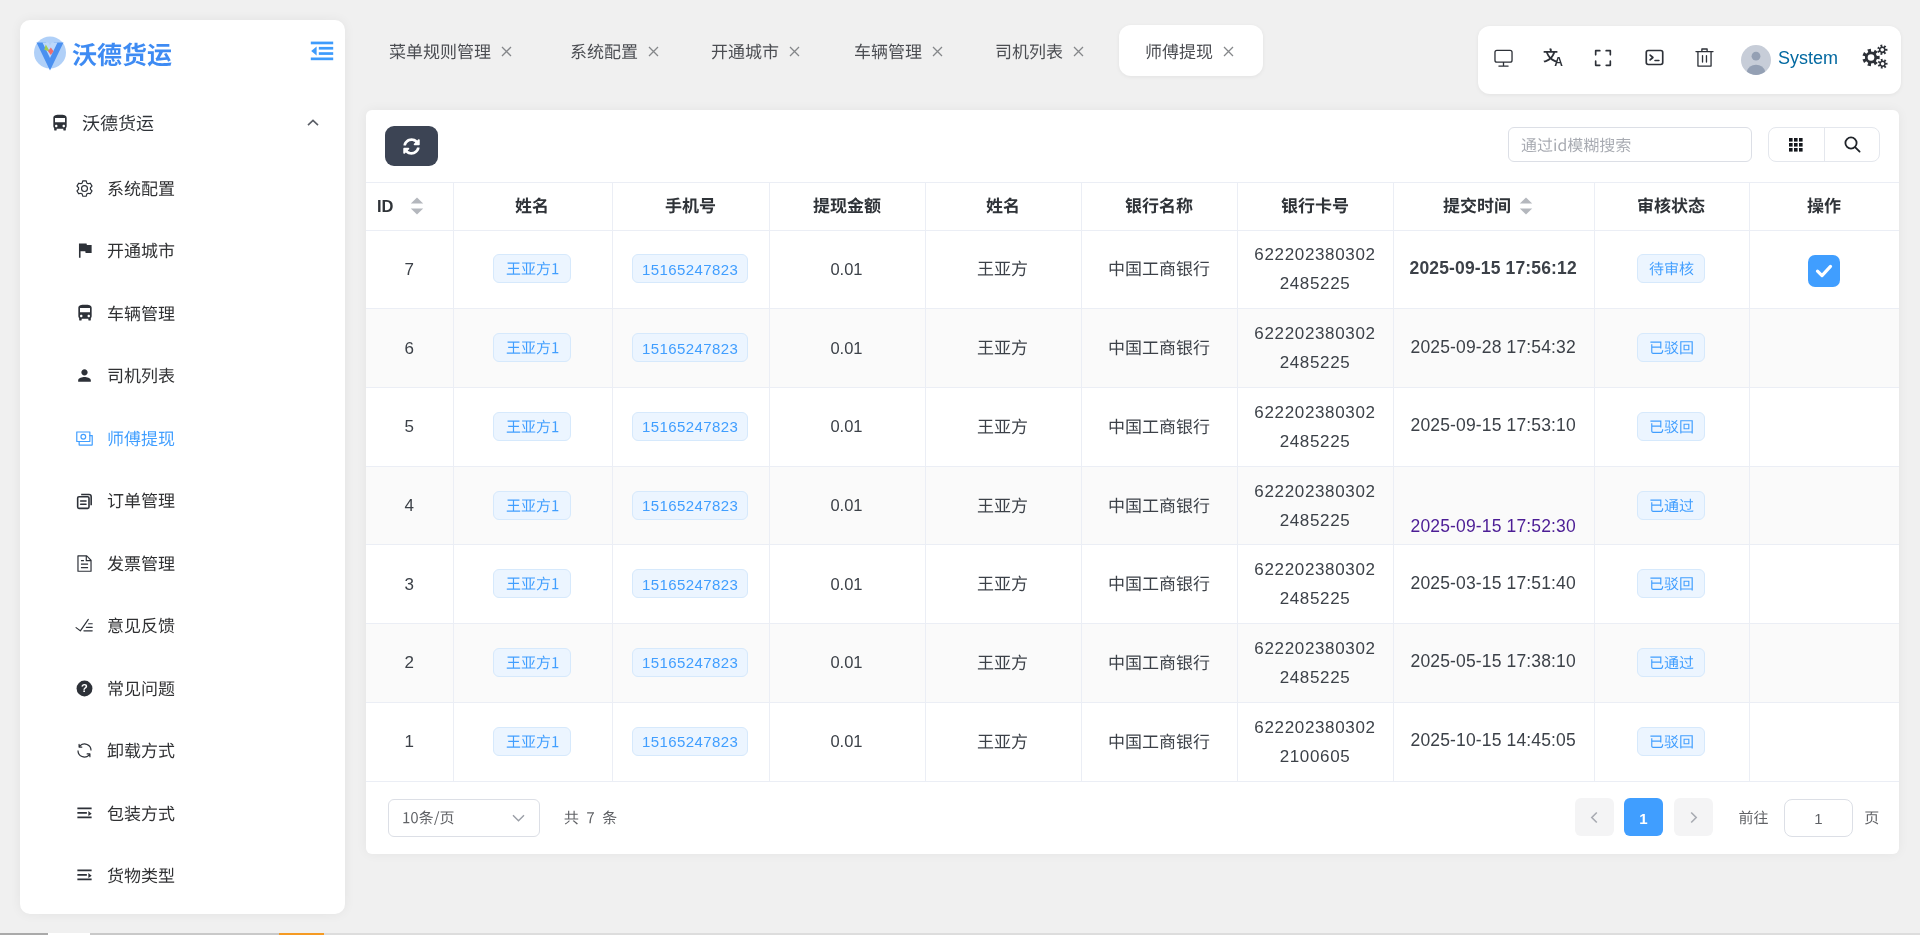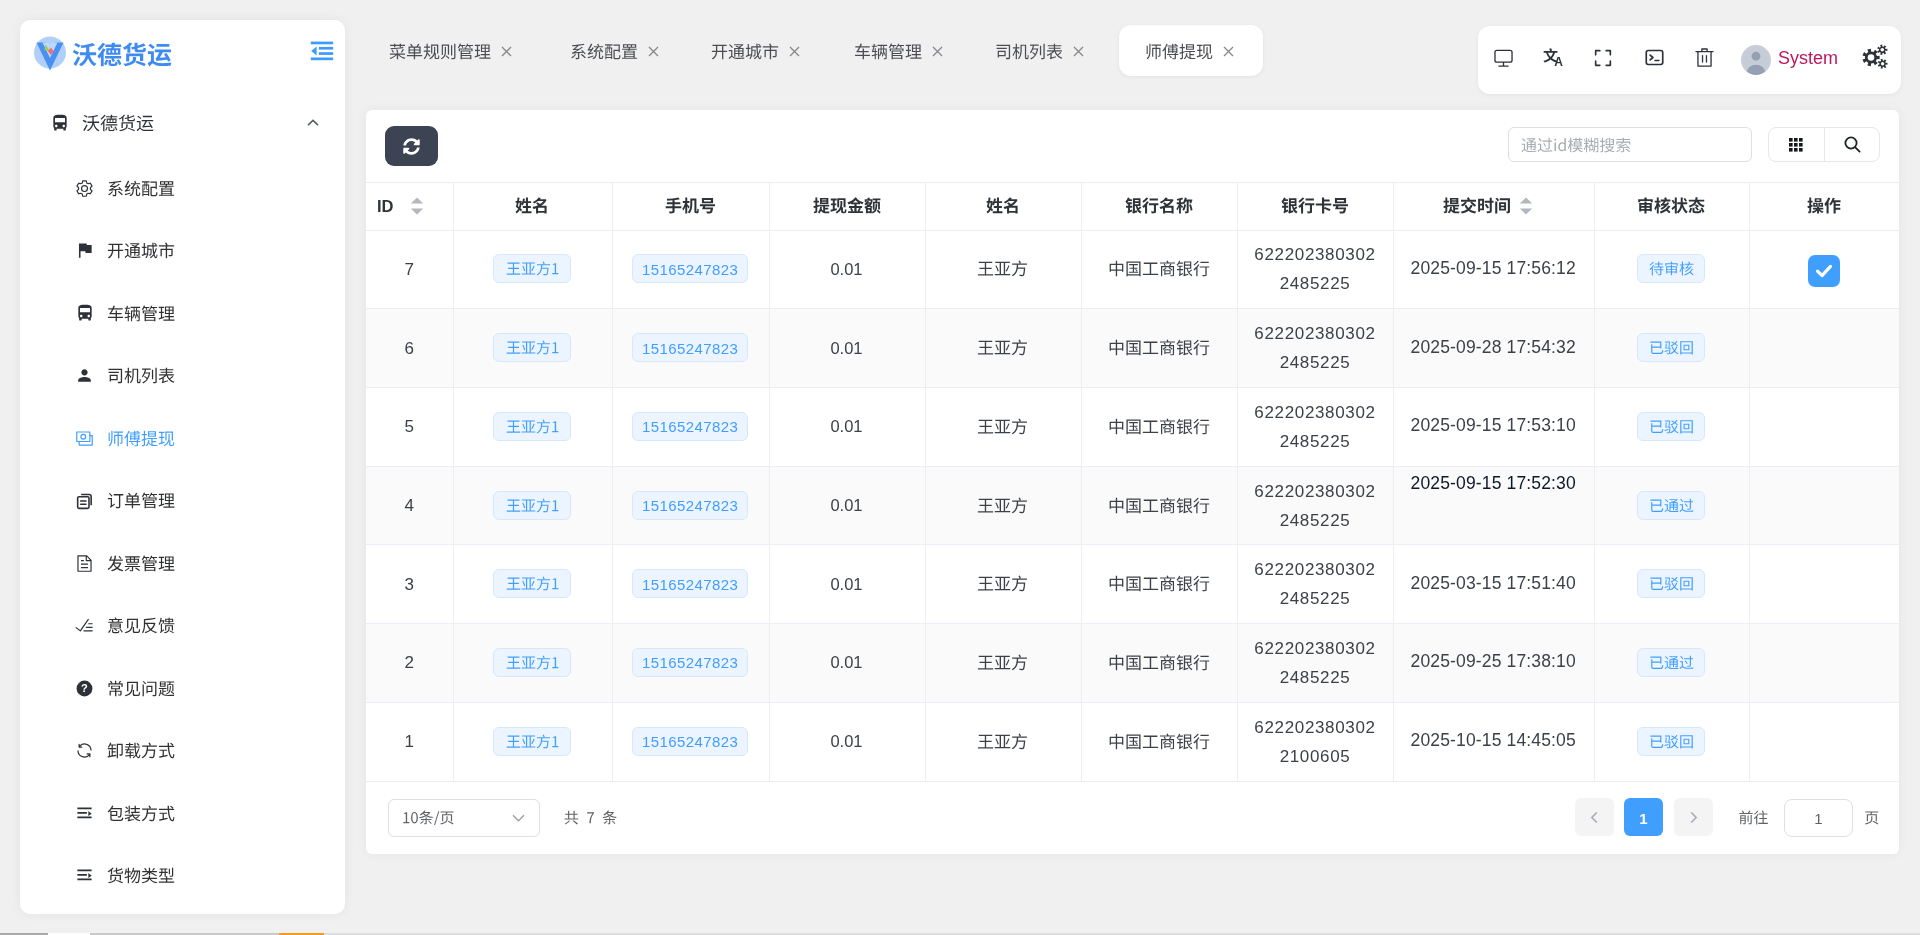--- a/index.html
+++ b/index.html
@@ -224,21 +224,21 @@
     <path stroke="#2d3138" stroke-width="1.9" stroke-linecap="round" d="M12.6 15.4h4.4"></path>
   </svg>
 <svg style="position:absolute;left:1693.5px;top:47.0px" width="21.0" height="21.0" viewBox="0 0 1024 1024">
     <path fill="#2d3138" d="M160 256H96a32 32 0 0 1 0-64h256V95.936a32 32 0 0 1 32-32h256a32 32 0 0 1 32 32V192h256a32 32 0 1 1 0 64h-64v672a32 32 0 0 1-32 32H192a32 32 0 0 1-32-32V256zm448-64v-64H416v64h192zM224 896h576V256H224v640zm192-128a32 32 0 0 1-32-32V416a32 32 0 0 1 64 0v320a32 32 0 0 1-32 32zm192 0a32 32 0 0 1-32-32V416a32 32 0 0 1 64 0v320a32 32 0 0 1-32 32z"></path>
   </svg>
 <svg style="position:absolute;left:1741px;top:45px" width="30" height="30" viewBox="0 0 30 30">
     <circle cx="15" cy="15" r="15" fill="#c7cdd8"></circle>
     <circle cx="15" cy="11.2" r="4.4" fill="#94a0b4"></circle>
     <path fill="#94a0b4" d="M5.8 26.5a9.6 9.6 0 0 1 18.4 0A15 15 0 0 1 15 30a15 15 0 0 1-9.2-3.5z"></path>
   </svg>
-<span style="position:absolute;left:1778.0px;top:58.0px;transform:translate(0,-50%);font-family:'Liberation Sans',sans-serif;font-size:18.0px;font-weight:normal;color:#be185d;letter-spacing:0;white-space:nowrap;line-height:1">System</span>
+<span style="position:absolute;left:1778.0px;top:58.0px;transform:translate(0,-50%);font-family:'Liberation Sans',sans-serif;font-size:18.0px;font-weight:normal;color:#0369a1;letter-spacing:0;white-space:nowrap;line-height:1">System</span>
 <svg style="position:absolute;left:1862.0px;top:43.5px" width="26.0" height="26.0" viewBox="0 0 26 26">
     <polygon points="17.61,11.67 17.61,15.33 14.93,14.94 13.82,17.23 15.80,19.09 12.93,21.37 11.57,19.03 9.09,19.60 8.87,22.30 5.30,21.48 6.27,18.96 4.29,17.37 2.04,18.89 0.45,15.58 3.03,14.77 3.03,12.23 0.45,11.42 2.04,8.11 4.29,9.63 6.27,8.04 5.30,5.52 8.87,4.70 9.09,7.40 11.57,7.97 12.93,5.63 15.80,7.91 13.82,9.77 14.93,12.06" fill="#2d3138"></polygon>
     <circle cx="9.0" cy="13.5" r="3.3" fill="#fff"></circle>
     <polygon points="25.39,4.72 25.39,6.88 23.60,6.60 22.99,7.88 24.32,9.10 22.62,10.45 21.73,8.88 20.35,9.20 20.23,11.00 18.11,10.52 18.78,8.84 17.67,7.96 16.19,8.98 15.25,7.03 16.97,6.51 16.97,5.09 15.25,4.57 16.19,2.62 17.67,3.64 18.78,2.76 18.11,1.08 20.23,0.60 20.35,2.40 21.73,2.72 22.62,1.15 24.32,2.50 22.99,3.72 23.60,5.00" fill="#2d3138"></polygon>
     <circle cx="20.3" cy="5.8" r="1.8" fill="#fff"></circle>
     <polygon points="25.49,18.76 25.49,20.84 23.81,20.58 23.21,21.82 24.46,22.97 22.83,24.27 21.99,22.79 20.65,23.10 20.53,24.80 18.50,24.34 19.13,22.75 18.05,21.89 16.65,22.86 15.74,20.98 17.37,20.49 17.37,19.11 15.74,18.62 16.65,16.74 18.05,17.71 19.13,16.85 18.50,15.26 20.53,14.80 20.65,16.50 21.99,16.81 22.83,15.33 24.46,16.63 23.21,17.78 23.81,19.02" fill="#2d3138"></polygon>
     <circle cx="20.6" cy="19.8" r="1.7" fill="#fff"></circle>
   </svg>
 <div style="position:absolute;left:366px;top:110px;width:1533px;height:744px;background:#fff;border-radius:6px;box-shadow:0 0 12px rgba(0,0,0,.05)"></div>
 <div style="position:absolute;left:385px;top:126px;width:53px;height:40px;background:#3c4454;border-radius:9px"></div>
@@ -369,21 +369,21 @@
 <div style="position:absolute;left:1107.9px;top:260.4px;line-height:0"><svg style="" width="102.0" height="17" viewBox="0 -880 6000 1000" fill="#3c4148">
       <use href="#r4e2d" x="0"></use>
       <use href="#r56fd" x="1000"></use>
       <use href="#r5de5" x="2000"></use>
       <use href="#r5546" x="3000"></use>
       <use href="#r94f6" x="4000"></use>
       <use href="#r884c" x="5000"></use>
     </svg></div>
 <span style="position:absolute;left:1315.0px;top:254.4px;transform:translate(-50%,-50%);font-family:'Liberation Sans',sans-serif;font-size:17.0px;font-weight:normal;color:#3c4148;letter-spacing:0.65px;white-space:nowrap;line-height:1">622202380302</span>
 <span style="position:absolute;left:1315.0px;top:283.4px;transform:translate(-50%,-50%);font-family:'Liberation Sans',sans-serif;font-size:17.0px;font-weight:normal;color:#3c4148;letter-spacing:0.65px;white-space:nowrap;line-height:1">2485225</span>
-<span style="position:absolute;left:1493.2px;top:268.9px;transform:translate(-50%,-50%);font-family:'Liberation Sans',sans-serif;font-size:17.5px;font-weight:normal;color:#3c4148;letter-spacing:0.15px;white-space:nowrap;line-height:1">2025-09-15 17:56:12</span>
+<span style="position:absolute;left:1493.2px;top:268.9px;transform:translate(-50%,-50%);font-family:'Liberation Sans',sans-serif;font-size:17.5px;font-weight:bold;color:#3c4148;letter-spacing:0.15px;white-space:nowrap;line-height:1">2025-09-15 17:56:12</span>
 <div style="position:absolute;left:1637.2px;top:254.4px;width:68.0px;height:29.0px;background:#ecf5ff;border:1px solid #d6e9fc;border-radius:6px"></div>
 <div style="position:absolute;left:1648.8px;top:261.4px;line-height:0"><svg style="" width="45.0" height="15" viewBox="0 -880 3000 1000" fill="#409eff">
       <use href="#r5f85" x="0"></use>
       <use href="#r5ba1" x="1000"></use>
       <use href="#r6838" x="2000"></use>
     </svg></div>
 <span style="position:absolute;left:409.2px;top:347.6px;transform:translate(-50%,-50%);font-family:'Liberation Sans',sans-serif;font-size:17.0px;font-weight:normal;color:#3c4148;letter-spacing:0;white-space:nowrap;line-height:1">6</span>
 <div style="position:absolute;left:493.2px;top:333.1px;width:78.0px;height:29.0px;background:#ecf5ff;border:1px solid #d6e9fc;border-radius:6px"></div>
 <div style="position:absolute;left:505.6px;top:340.1px;line-height:0"><svg style="" width="53.3" height="15" viewBox="0 -880 3555 1000" fill="#409eff">
       <use href="#r738b" x="0"></use>
@@ -468,21 +468,21 @@
 <div style="position:absolute;left:1107.9px;top:496.5px;line-height:0"><svg style="" width="102.0" height="17" viewBox="0 -880 6000 1000" fill="#3c4148">
       <use href="#r4e2d" x="0"></use>
       <use href="#r56fd" x="1000"></use>
       <use href="#r5de5" x="2000"></use>
       <use href="#r5546" x="3000"></use>
       <use href="#r94f6" x="4000"></use>
       <use href="#r884c" x="5000"></use>
     </svg></div>
 <span style="position:absolute;left:1315.0px;top:490.5px;transform:translate(-50%,-50%);font-family:'Liberation Sans',sans-serif;font-size:17.0px;font-weight:normal;color:#3c4148;letter-spacing:0.65px;white-space:nowrap;line-height:1">622202380302</span>
 <span style="position:absolute;left:1315.0px;top:519.5px;transform:translate(-50%,-50%);font-family:'Liberation Sans',sans-serif;font-size:17.0px;font-weight:normal;color:#3c4148;letter-spacing:0.65px;white-space:nowrap;line-height:1">2485225</span>
-<span style="position:absolute;left:1493.2px;top:484px;transform:translate(-50%,-50%);font-family:'Liberation Sans',sans-serif;font-size:17.5px;font-weight:normal;color:#0f172a;letter-spacing:0.15px;white-space:nowrap;line-height:1">2025-09-15 17:52:30</span>
+<span style="position:absolute;left:1493.2px;top:527px;transform:translate(-50%,-50%);font-family:'Liberation Sans',sans-serif;font-size:17.5px;font-weight:normal;color:#4c1d95;letter-spacing:0.15px;white-space:nowrap;line-height:1">2025-09-15 17:52:30</span>
 <div style="position:absolute;left:1637.2px;top:490.5px;width:68.0px;height:29.0px;background:#ecf5ff;border:1px solid #d6e9fc;border-radius:6px"></div>
 <div style="position:absolute;left:1648.8px;top:497.5px;line-height:0"><svg style="" width="45.0" height="15" viewBox="0 -880 3000 1000" fill="#409eff">
       <use href="#r5df2" x="0"></use>
       <use href="#r901a" x="1000"></use>
       <use href="#r8fc7" x="2000"></use>
     </svg></div>
 <span style="position:absolute;left:409.2px;top:583.7px;transform:translate(-50%,-50%);font-family:'Liberation Sans',sans-serif;font-size:17.0px;font-weight:normal;color:#3c4148;letter-spacing:0;white-space:nowrap;line-height:1">3</span>
 <div style="position:absolute;left:493.2px;top:569.2px;width:78.0px;height:29.0px;background:#ecf5ff;border:1px solid #d6e9fc;border-radius:6px"></div>
 <div style="position:absolute;left:505.6px;top:576.2px;line-height:0"><svg style="" width="53.3" height="15" viewBox="0 -880 3555 1000" fill="#409eff">
       <use href="#r738b" x="0"></use>
@@ -534,21 +534,21 @@
 <div style="position:absolute;left:1107.9px;top:653.9px;line-height:0"><svg style="" width="102.0" height="17" viewBox="0 -880 6000 1000" fill="#3c4148">
       <use href="#r4e2d" x="0"></use>
       <use href="#r56fd" x="1000"></use>
       <use href="#r5de5" x="2000"></use>
       <use href="#r5546" x="3000"></use>
       <use href="#r94f6" x="4000"></use>
       <use href="#r884c" x="5000"></use>
     </svg></div>
 <span style="position:absolute;left:1315.0px;top:647.9px;transform:translate(-50%,-50%);font-family:'Liberation Sans',sans-serif;font-size:17.0px;font-weight:normal;color:#3c4148;letter-spacing:0.65px;white-space:nowrap;line-height:1">622202380302</span>
 <span style="position:absolute;left:1315.0px;top:676.9px;transform:translate(-50%,-50%);font-family:'Liberation Sans',sans-serif;font-size:17.0px;font-weight:normal;color:#3c4148;letter-spacing:0.65px;white-space:nowrap;line-height:1">2485225</span>
-<span style="position:absolute;left:1493.2px;top:662.4px;transform:translate(-50%,-50%);font-family:'Liberation Sans',sans-serif;font-size:17.5px;font-weight:normal;color:#3c4148;letter-spacing:0.15px;white-space:nowrap;line-height:1">2025-09-25 17:38:10</span>
+<span style="position:absolute;left:1493.2px;top:662.4px;transform:translate(-50%,-50%);font-family:'Liberation Sans',sans-serif;font-size:17.5px;font-weight:normal;color:#3c4148;letter-spacing:0.15px;white-space:nowrap;line-height:1">2025-05-15 17:38:10</span>
 <div style="position:absolute;left:1637.2px;top:647.9px;width:68.0px;height:29.0px;background:#ecf5ff;border:1px solid #d6e9fc;border-radius:6px"></div>
 <div style="position:absolute;left:1648.8px;top:654.9px;line-height:0"><svg style="" width="45.0" height="15" viewBox="0 -880 3000 1000" fill="#409eff">
       <use href="#r5df2" x="0"></use>
       <use href="#r901a" x="1000"></use>
       <use href="#r8fc7" x="2000"></use>
     </svg></div>
 <span style="position:absolute;left:409.2px;top:741.1px;transform:translate(-50%,-50%);font-family:'Liberation Sans',sans-serif;font-size:17.0px;font-weight:normal;color:#3c4148;letter-spacing:0;white-space:nowrap;line-height:1">1</span>
 <div style="position:absolute;left:493.2px;top:726.6px;width:78.0px;height:29.0px;background:#ecf5ff;border:1px solid #d6e9fc;border-radius:6px"></div>
 <div style="position:absolute;left:505.6px;top:733.6px;line-height:0"><svg style="" width="53.3" height="15" viewBox="0 -880 3555 1000" fill="#409eff">
       <use href="#r738b" x="0"></use>

